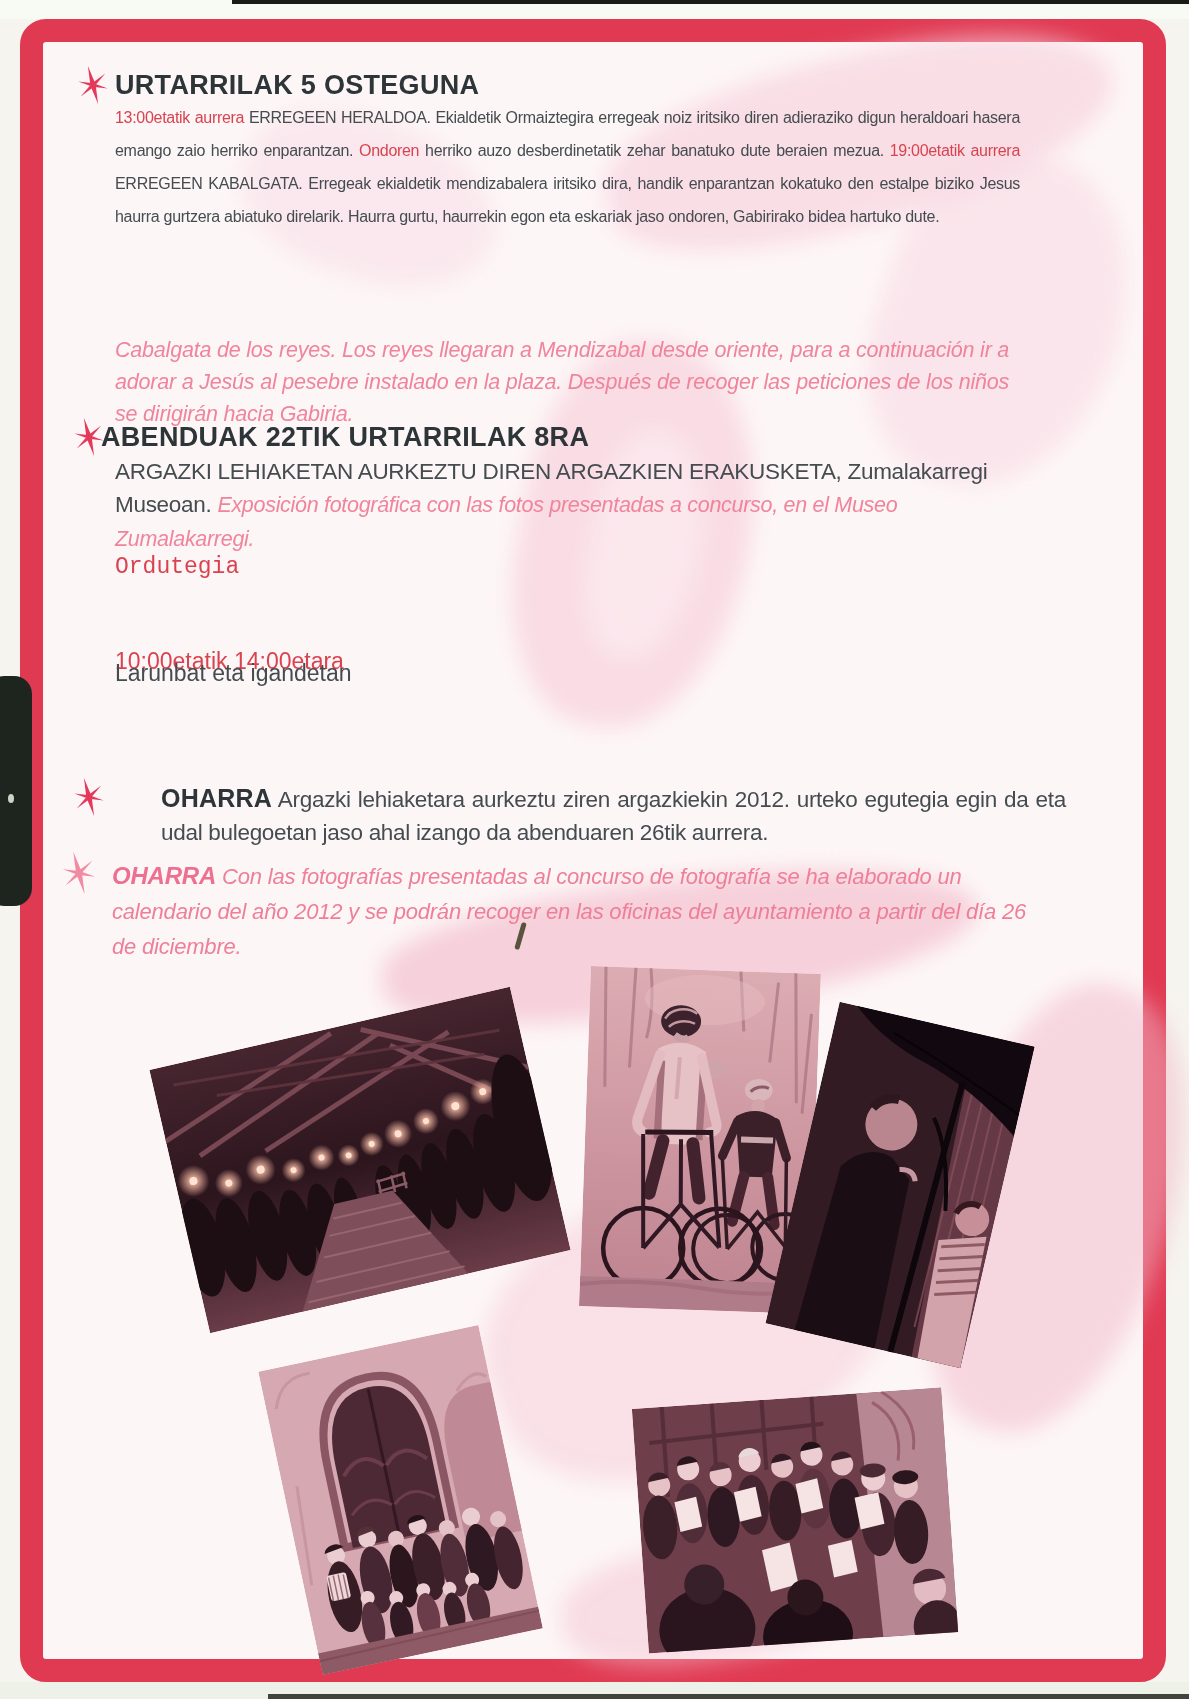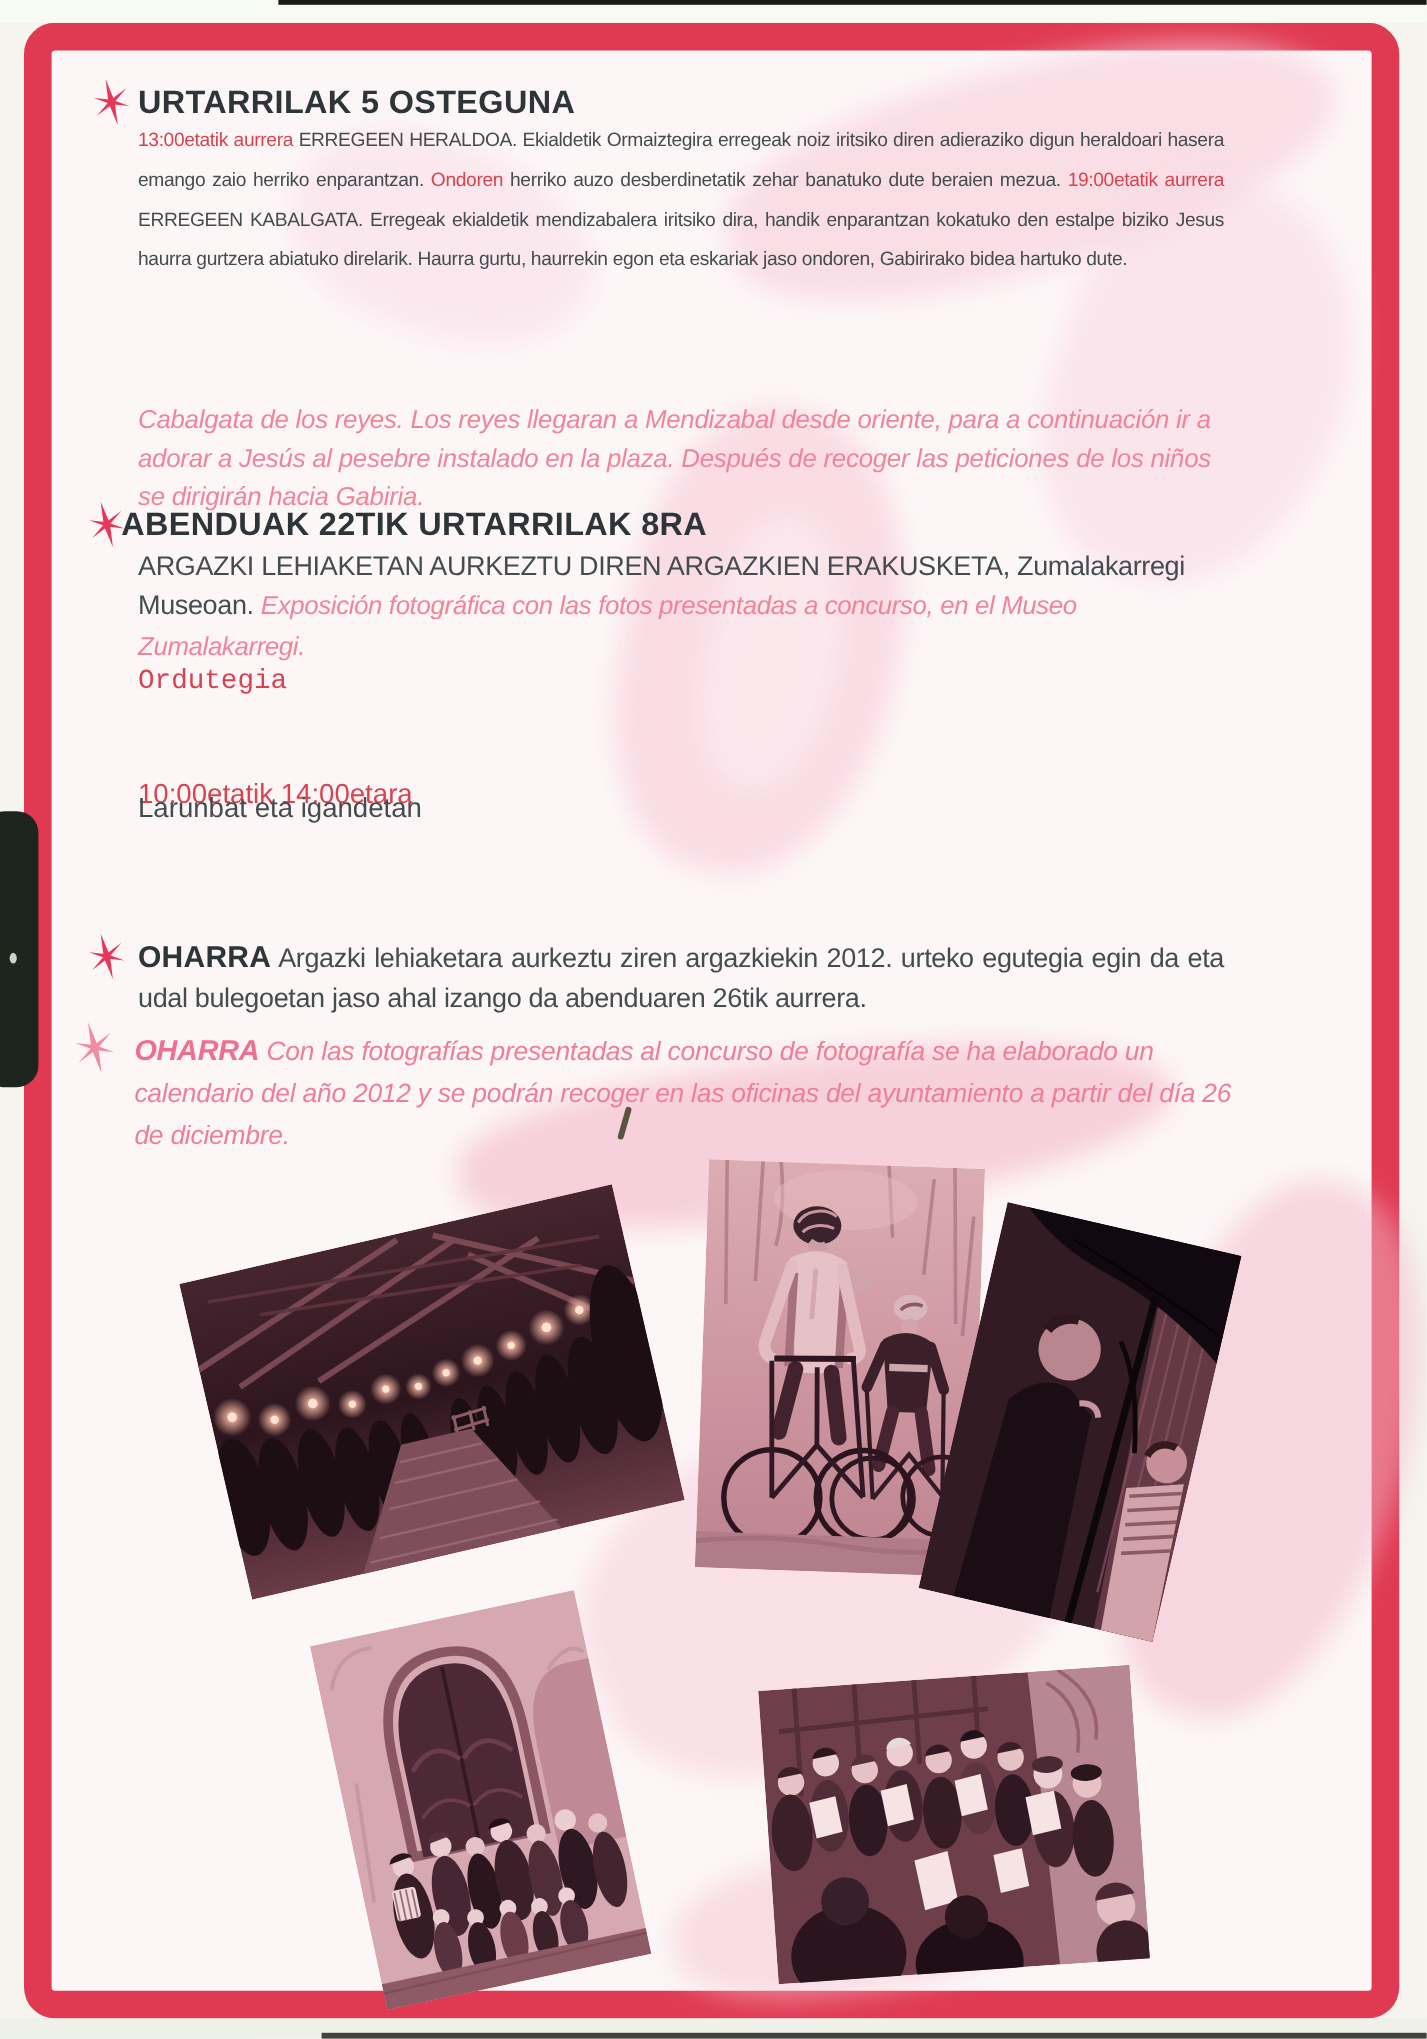--- a/index.html
+++ b/index.html
@@ -118,21 +118,21 @@
 
 <div class="star star-crimson" style="left:70px;top:778px;width:38px;height:38px;">
   <svg viewBox="0 0 100 100">
       <g transform="rotate(-15 50 50)" fill="currentColor">
         <polygon points="50,-2 57,50 50,102 43,50"></polygon>
         <polygon points="50,6 55,50 50,94 45,50" transform="rotate(62 50 50)"></polygon>
         <polygon points="50,10 55,50 50,90 45,50" transform="rotate(118 50 50)"></polygon>
       </g>
     </svg>
 </div>
-<div class="notice-eu" style="top:782px;">
+<div class="notice-eu" style="top:782px;margin-left:46px;">
   <span class="lbl">OHARRA</span><span> Argazki lehiaketara aurkeztu ziren argazkiekin 2012. urteko egutegia egin da eta udal bulegoetan jaso ahal izango da abenduaren 26tik aurrera.</span>
 </div>
 
 <div class="star star-pink" style="left:58px;top:852px;width:42px;height:42px;">
   <svg viewBox="0 0 100 100">
       <g transform="rotate(-15 50 50)" fill="currentColor">
         <polygon points="50,-2 57,50 50,102 43,50"></polygon>
         <polygon points="50,6 55,50 50,94 45,50" transform="rotate(62 50 50)"></polygon>
         <polygon points="50,10 55,50 50,90 45,50" transform="rotate(118 50 50)"></polygon>
       </g>

